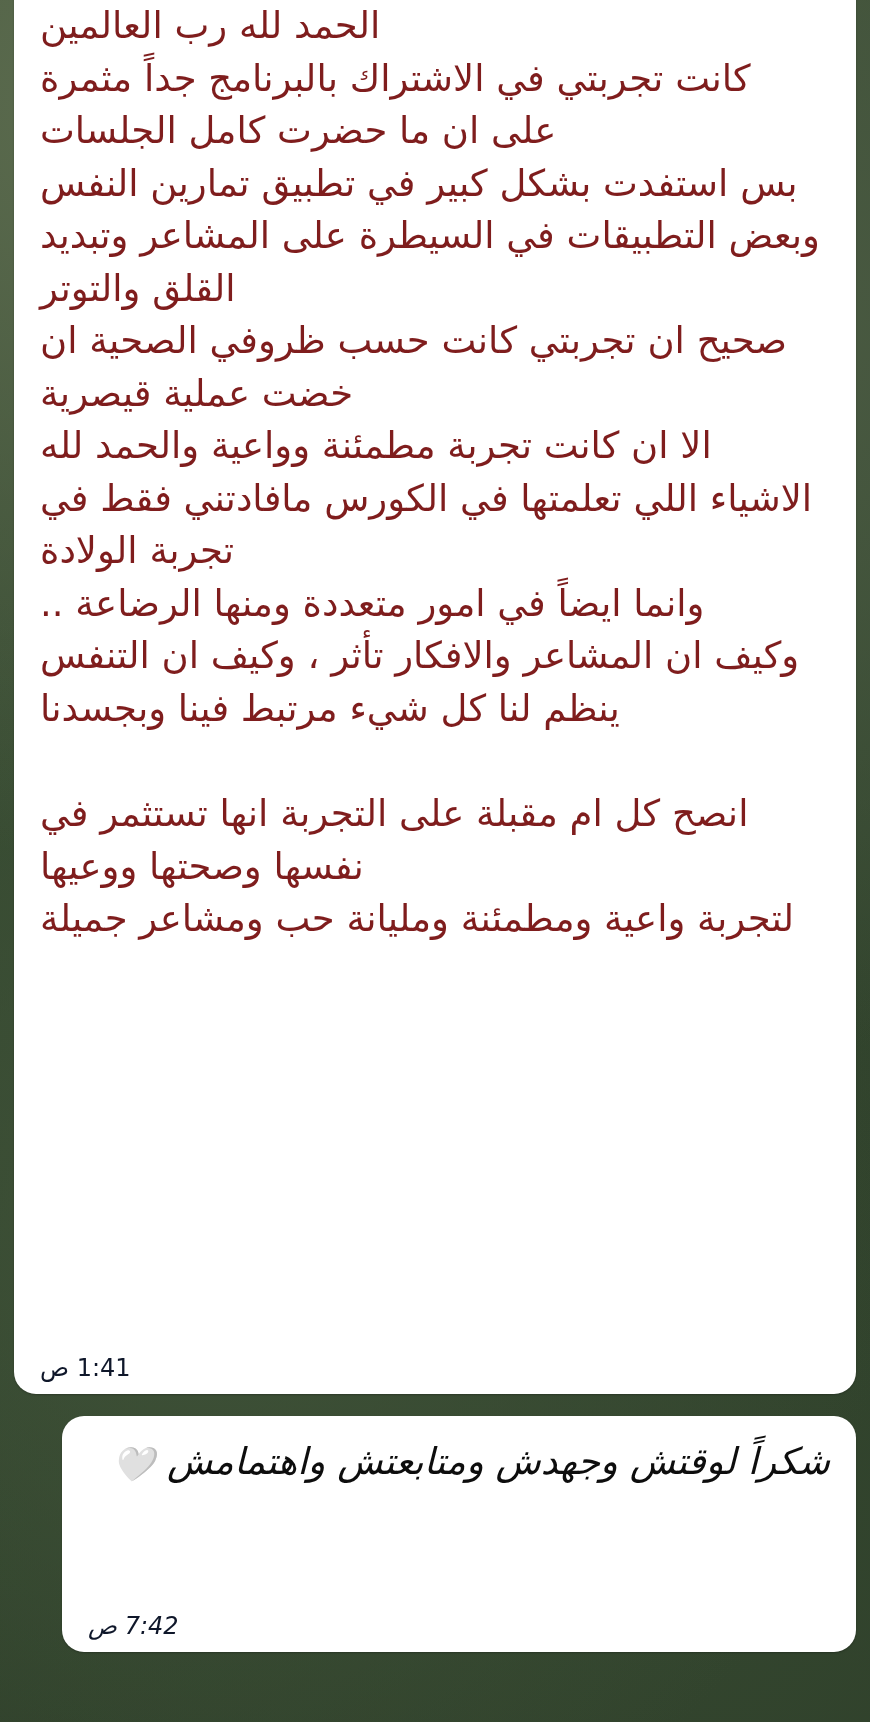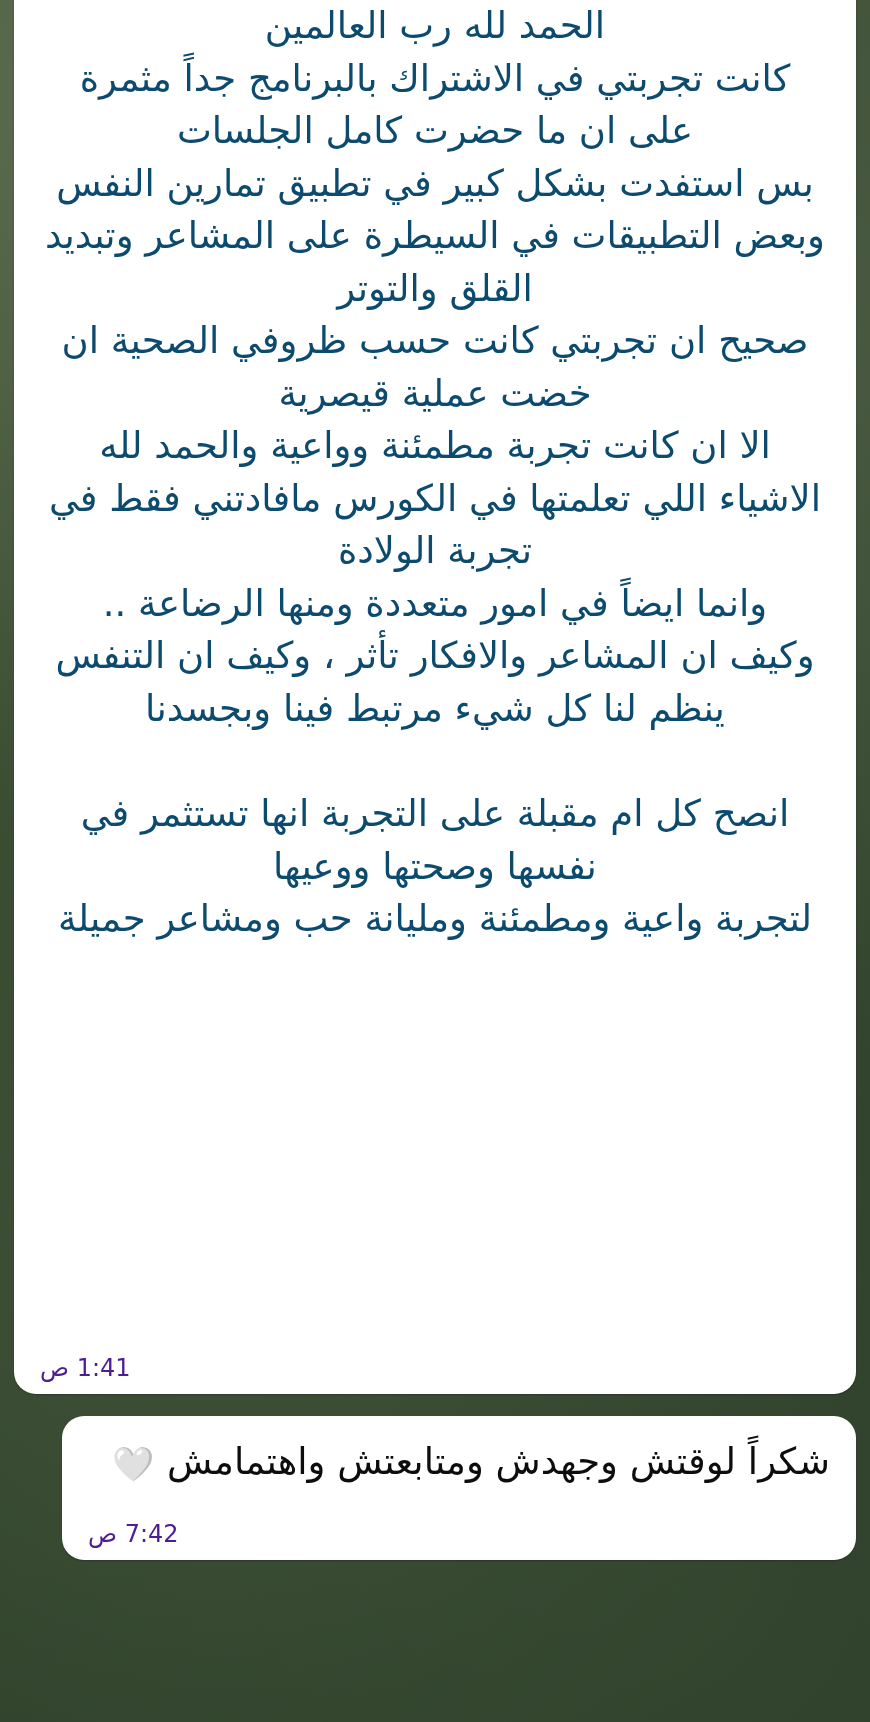--- a/index.html
+++ b/index.html
@@ -52,47 +52,48 @@
     height: 1420px;
   }
   .bubble-2 {
     position: absolute;
     top: 1416px;
     left: 62px;
     right: 14px;
     padding: 20px 26px 16px 26px;
     border-radius: 22px;
     border-bottom-right-radius: 22px;
-    height: 144px;
+    height: 236px;
+    font-style: italic;
   }
 
   .msg-text {
     font-size: 37px;
     line-height: 1.42;
-    color: #0c4a6e;
-    text-align: center;
+    color: #7f1d1d;
+    text-align: left;
     direction: rtl;
     white-space: pre-line;
     word-wrap: break-word;
     font-family: "DejaVu Sans", "Liberation Sans", sans-serif;
   }
   .msg-text-2 {
     font-size: 37px;
     line-height: 1.42;
     color: #0d0d0d;
     text-align: right;
     direction: rtl;
     white-space: pre-line;
   }
   .meta {
     position: absolute;
     bottom: 12px;
     left: 26px;
     font-size: 24px;
-    color: #4c1d95;
+    color: #0f172a;
     direction: rtl;
     letter-spacing: 0.3px;
   }
   .heart {
     color: #e6e6e6;
     font-size: 34px;
     vertical-align: -2px;
   }
 </style>
 </head>

